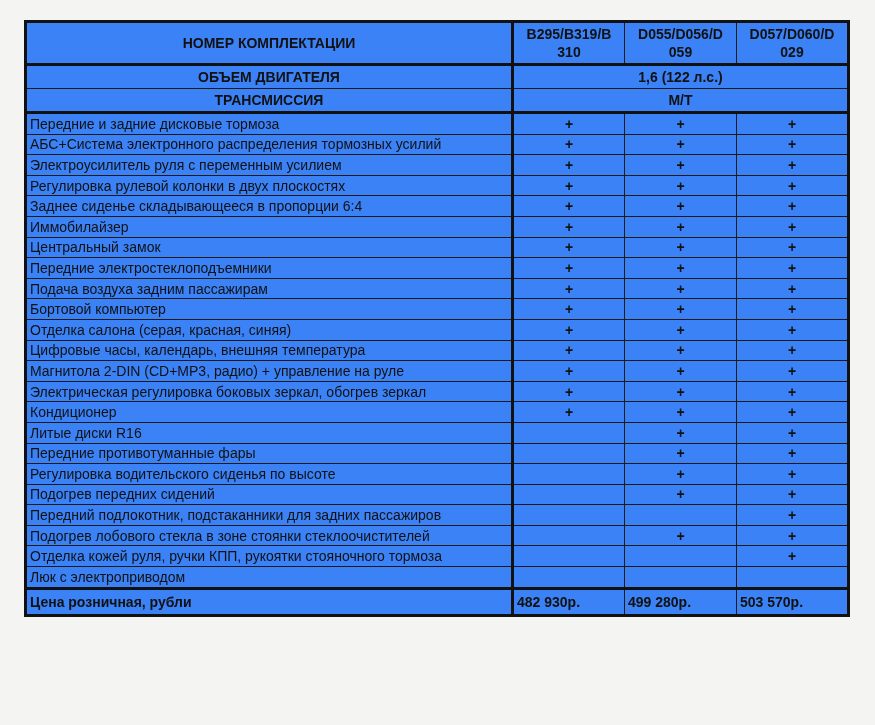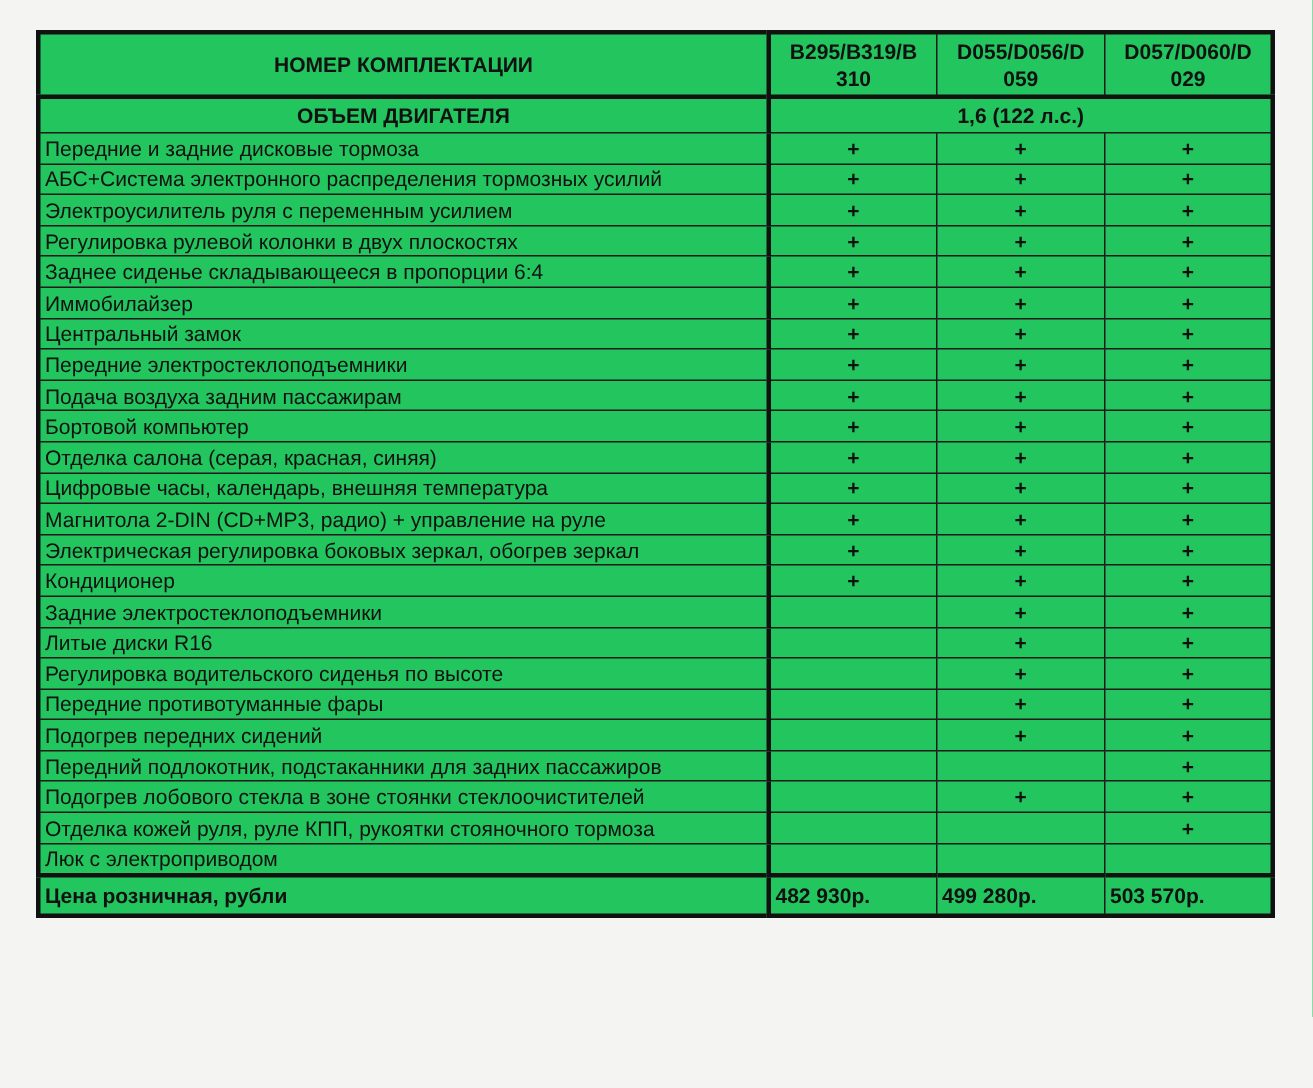--- a/index.html
+++ b/index.html
@@ -13,21 +13,21 @@
   }
   .sheet {
     position: absolute;
     left: 24px; top: 20px;
     width: 823px;
   }
   table.spec {
     border-collapse: collapse;
     width: 823px;
     table-layout: fixed;
-    background: #22c55e;
+    background: #3b82f6;
   }
   table.spec td {
     border: 1.5px solid #1a1a1a;
     padding: 0 3px;
     height: 19.6px;
     font-size: 14px;
     line-height: 18px;
     white-space: nowrap;
     overflow: hidden;
   }
@@ -71,20 +71,24 @@
       <tr>
         <td class="hdr-title">НОМЕР КОМПЛЕКТАЦИИ</td>
         <td class="hdr-code thick-left"><span>B295/B319/B</span><br><span>310</span></td>
         <td class="hdr-code"><span>D055/D056/D</span><br><span>059</span></td>
         <td class="hdr-code"><span>D057/D060/D</span><br><span>029</span></td>
       </tr>
       <tr>
         <td class="hdr-row thick-top">ОБЪЕМ ДВИГАТЕЛЯ</td>
         <td class="hdr-row thick-left thick-top" colspan="3">1,6 (122 л.с.)</td>
       </tr>
+      <tr>
+        <td class="hdr-row thick-bottom">ТРАНСМИССИЯ</td>
+        <td class="hdr-row thick-left thick-bottom" colspan="3">М/Т</td>
+      </tr>
     <tr>
           <td>Передние и задние дисковые тормоза</td>
           <td class="mark thick-left">+</td>
           <td class="mark">+</td>
           <td class="mark">+</td>
         </tr>
         <tr>
           <td>АБС+Система электронного распределения тормозных усилий</td>
           <td class="mark thick-left">+</td>
           <td class="mark">+</td>
@@ -162,63 +166,57 @@
           <td class="mark">+</td>
           <td class="mark">+</td>
         </tr>
         <tr>
           <td>Кондиционер</td>
           <td class="mark thick-left">+</td>
           <td class="mark">+</td>
           <td class="mark">+</td>
         </tr>
         <tr>
-          <td>Задние электростеклоподъемники</td>
-          <td class="mark thick-left"></td>
-          <td class="mark">+</td>
-          <td class="mark">+</td>
-        </tr>
-        <tr>
           <td>Литые диски R16</td>
           <td class="mark thick-left"></td>
           <td class="mark">+</td>
           <td class="mark">+</td>
         </tr>
         <tr>
+          <td>Передние противотуманные фары</td>
+          <td class="mark thick-left"></td>
+          <td class="mark">+</td>
+          <td class="mark">+</td>
+        </tr>
+        <tr>
           <td>Регулировка водительского сиденья по высоте</td>
           <td class="mark thick-left"></td>
           <td class="mark">+</td>
           <td class="mark">+</td>
         </tr>
         <tr>
-          <td>Передние противотуманные фары</td>
-          <td class="mark thick-left"></td>
-          <td class="mark">+</td>
-          <td class="mark">+</td>
-        </tr>
-        <tr>
           <td>Подогрев передних сидений</td>
           <td class="mark thick-left"></td>
           <td class="mark">+</td>
           <td class="mark">+</td>
         </tr>
         <tr>
           <td>Передний подлокотник, подстаканники для задних пассажиров</td>
           <td class="mark thick-left"></td>
           <td class="mark"></td>
           <td class="mark">+</td>
         </tr>
         <tr>
           <td>Подогрев лобового стекла в зоне стоянки стеклоочистителей</td>
           <td class="mark thick-left"></td>
           <td class="mark">+</td>
           <td class="mark">+</td>
         </tr>
         <tr>
-          <td>Отделка кожей руля, руле КПП, рукоятки стояночного тормоза</td>
+          <td>Отделка кожей руля, ручки КПП, рукоятки стояночного тормоза</td>
           <td class="mark thick-left"></td>
           <td class="mark"></td>
           <td class="mark">+</td>
         </tr>
         <tr>
           <td>Люк с электроприводом</td>
           <td class="mark thick-left"></td>
           <td class="mark"></td>
           <td class="mark"></td>
         </tr>

